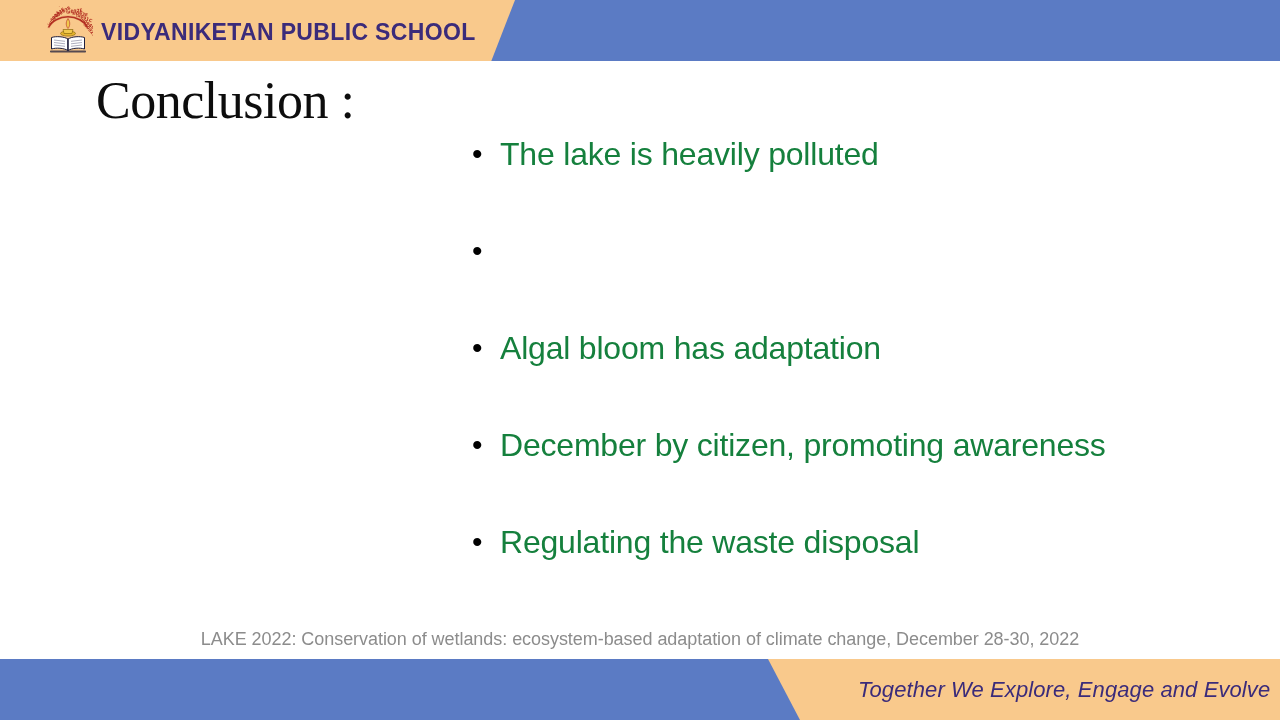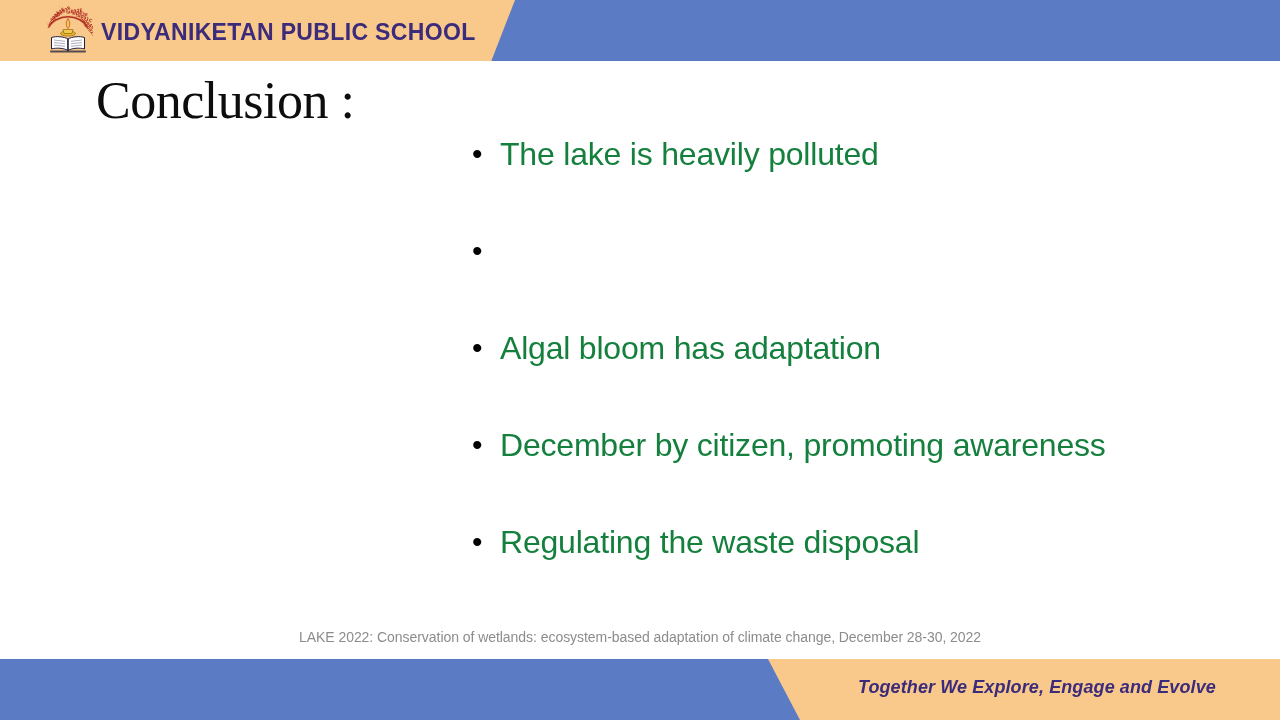--- a/index.html
+++ b/index.html
@@ -108,21 +108,21 @@
   }
 
   
   .citation {
     position: absolute;
     left: 0;
     top: 629px;
     width: 1280px;
     text-align: center;
     font-family: "Liberation Sans", sans-serif;
-    font-size: 14px;
+    font-size: 18px;
     color: #8c8c8c;
     letter-spacing: -0.05px;
   }
 
   
   .footer-band {
     position: absolute;
     left: 0;
     top: 659px;
     width: 1280px;
@@ -137,22 +137,22 @@
     height: 61px;
     background: #5b7bc4;
     
     clip-path: polygon(0 0, 96% 0, 100% 100%, 0 100%);
   }
   .tagline {
     position: absolute;
     left: 858px;
     top: 677px;
     font-family: "Liberation Sans", sans-serif;
-    font-size: 18px;
-    font-weight: bold;
+    font-size: 22px;
+    font-weight: normal;
     font-style: italic;
     color: #3b2b7a;
     letter-spacing: 0.1px;
     white-space: nowrap;
   }
 </style>
 </head>
 <body>
 
 <div id="slide">

